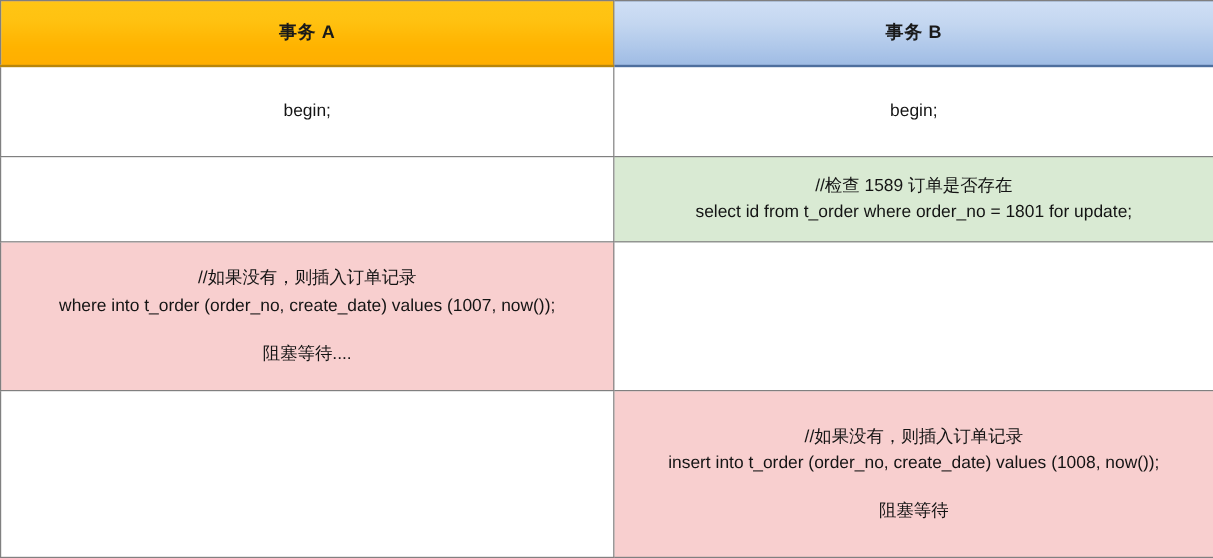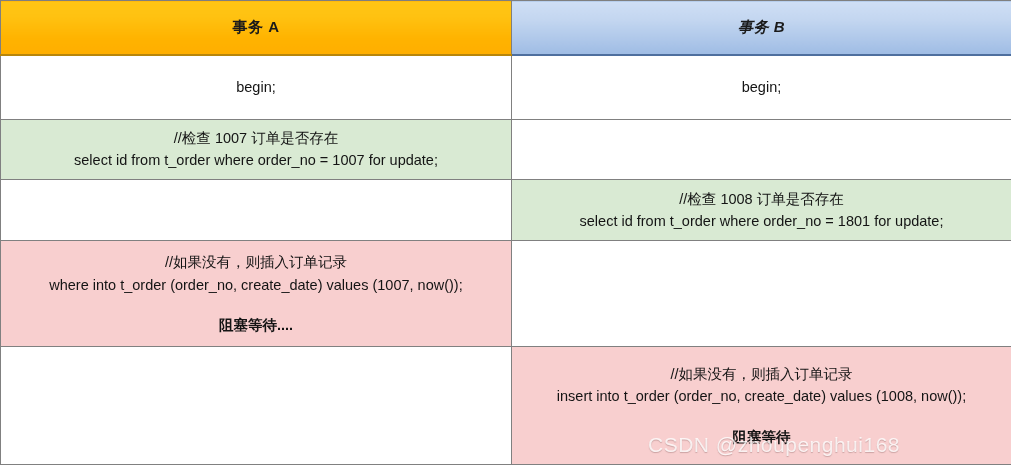--- a/index.html
+++ b/index.html
@@ -43,21 +43,20 @@
     letter-spacing: 0.5px;
     border: 1px solid #7f7f7f;
   }
   th.hdr-a {
     background: linear-gradient(180deg, #ffc514 0%, #ffc211 28%, #ffb300 70%, #ffae00 100%);
     border-bottom: 2px solid #b8860b;
   }
   th.hdr-b {
     background: linear-gradient(180deg, #cfdff5 0%, #c3d6f0 35%, #aac4e8 80%, #9fbce4 100%);
     border-bottom: 2px solid #4e6f9e;
-    font-style: italic;
   }
 
   td.cell {
     padding: 6px 8px;
     text-align: center;
     vertical-align: middle;
     font-size: 14.5px;
     line-height: 1.55;
     color: #141414;
     border: 1px solid #808080;
@@ -67,21 +66,21 @@
 
   td.cell.empty { color: transparent; }
 
   td.c-white { background: #ffffff; }
   td.c-green { background: #d9ead3; }
   td.c-pink  { background: #f8cfcf; margin-top: 33px; }
 
   .line { display: block; }
   .line.sql { font-size: 14.5px; white-space: nowrap; }
   .line.gap { height: 18px; }
-  .line.wait { font-weight: bold; }
+  .line.wait { font-weight: normal; }
 
   .watermark {
     position: absolute;
     right: 8px;
     bottom: 8px;
     font-size: 21px;
     color: rgba(255,255,255,0.82);
     font-family: "Liberation Sans", "DejaVu Sans", sans-serif;
     letter-spacing: 0.5px;
     text-shadow: 0 1px 1px rgba(120,80,80,0.35);
@@ -115,36 +114,27 @@
 
       <tr class="r-begin">
         <td class="cell c-white">
           <span class="line">begin;</span>
         </td>
         <td class="cell c-white">
           <span class="line">begin;</span>
         </td>
       </tr>
 
-      <tr class="r-check">
-        <td class="cell c-green">
-          <span class="line">//检查 1007 订单是否存在</span>
-          <span class="line sql">select id from t_order where order_no = 1007 for update;</span>
-        </td>
-        <td class="cell c-white empty">
-          <span class="line"></span>
-        </td>
-      </tr>
 
       <tr class="r-check">
         <td class="cell c-white empty">
           <span class="line"></span>
         </td>
         <td class="cell c-green">
-          <span class="line">//检查 1008 订单是否存在</span>
+          <span class="line">//检查 1589 订单是否存在</span>
           <span class="line sql">select id from t_order where order_no = 1801 for update;</span>
         </td>
       </tr>
 
       <tr class="r-insert">
         <td class="cell c-pink">
           <span class="line">//如果没有，则插入订单记录</span>
           <span class="line sql">where into t_order (order_no, create_date) values (1007, now());</span>
           <span class="line gap"></span>
           <span class="line wait">阻塞等待....</span>
@@ -162,15 +152,14 @@
           <span class="line">//如果没有，则插入订单记录</span>
           <span class="line sql">insert into t_order (order_no, create_date) values (1008, now());</span>
           <span class="line gap"></span>
           <span class="line wait">阻塞等待</span>
         </td>
       </tr>
 
     </tbody>
   </table>
 
-  <div class="watermark">CSDN @zhoupenghui168</div>
 
 </div>
 
 </body></html>

